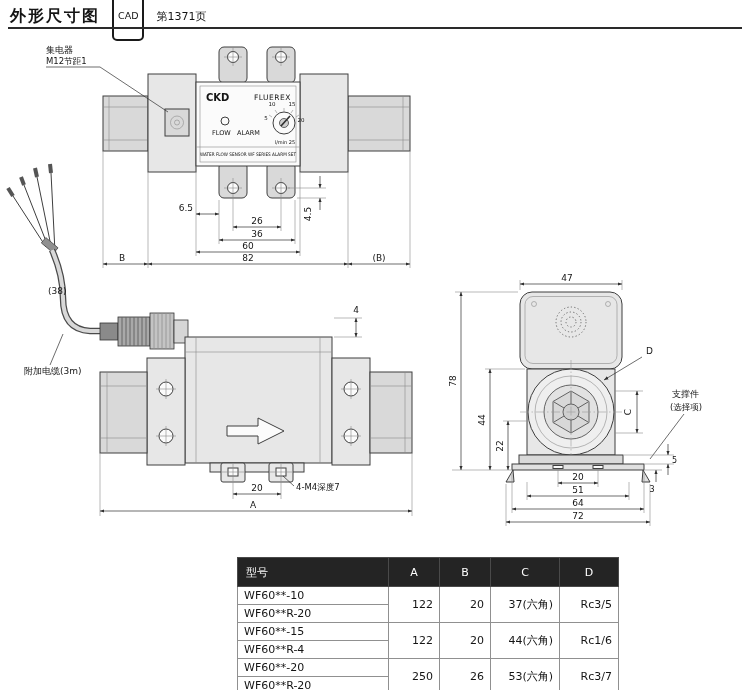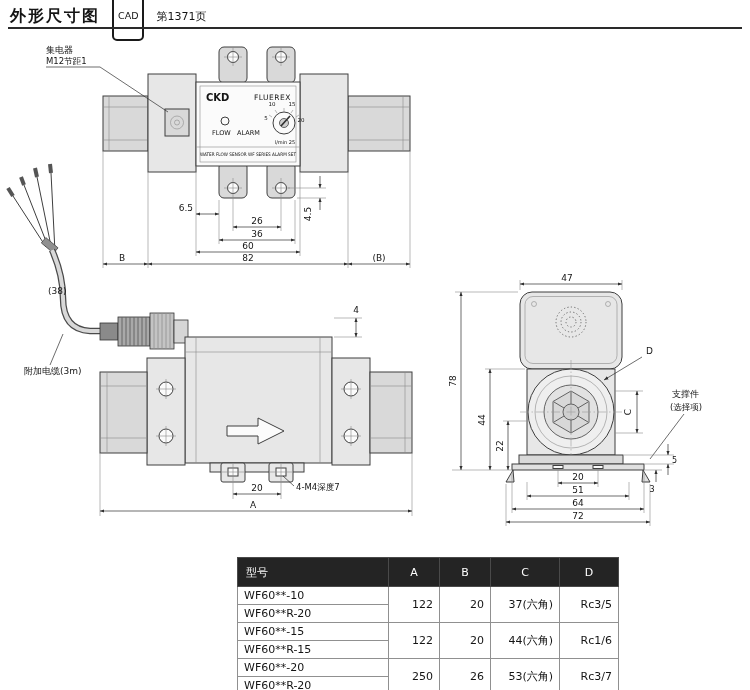--- a/index.html
+++ b/index.html
@@ -437,21 +437,21 @@
       <td class="m">WF60**R-20</td>
     </tr>
     <tr>
       <td class="m">WF60**-15</td>
       <td class="v" rowspan="2">122</td>
       <td class="v" rowspan="2">20</td>
       <td class="v" rowspan="2">44(六角)</td>
       <td class="v" rowspan="2">Rc1/6</td>
     </tr>
     <tr>
-      <td class="m">WF60**R-15</td>
+      <td class="m">WF60**R-4</td>
     </tr>
     <tr>
       <td class="m">WF60**-20</td>
       <td class="v" rowspan="2">250</td>
       <td class="v" rowspan="2">26</td>
       <td class="v" rowspan="2">53(六角)</td>
       <td class="v" rowspan="2">Rc3/7</td>
     </tr>
     <tr>
       <td class="m">WF60**R-20</td>

